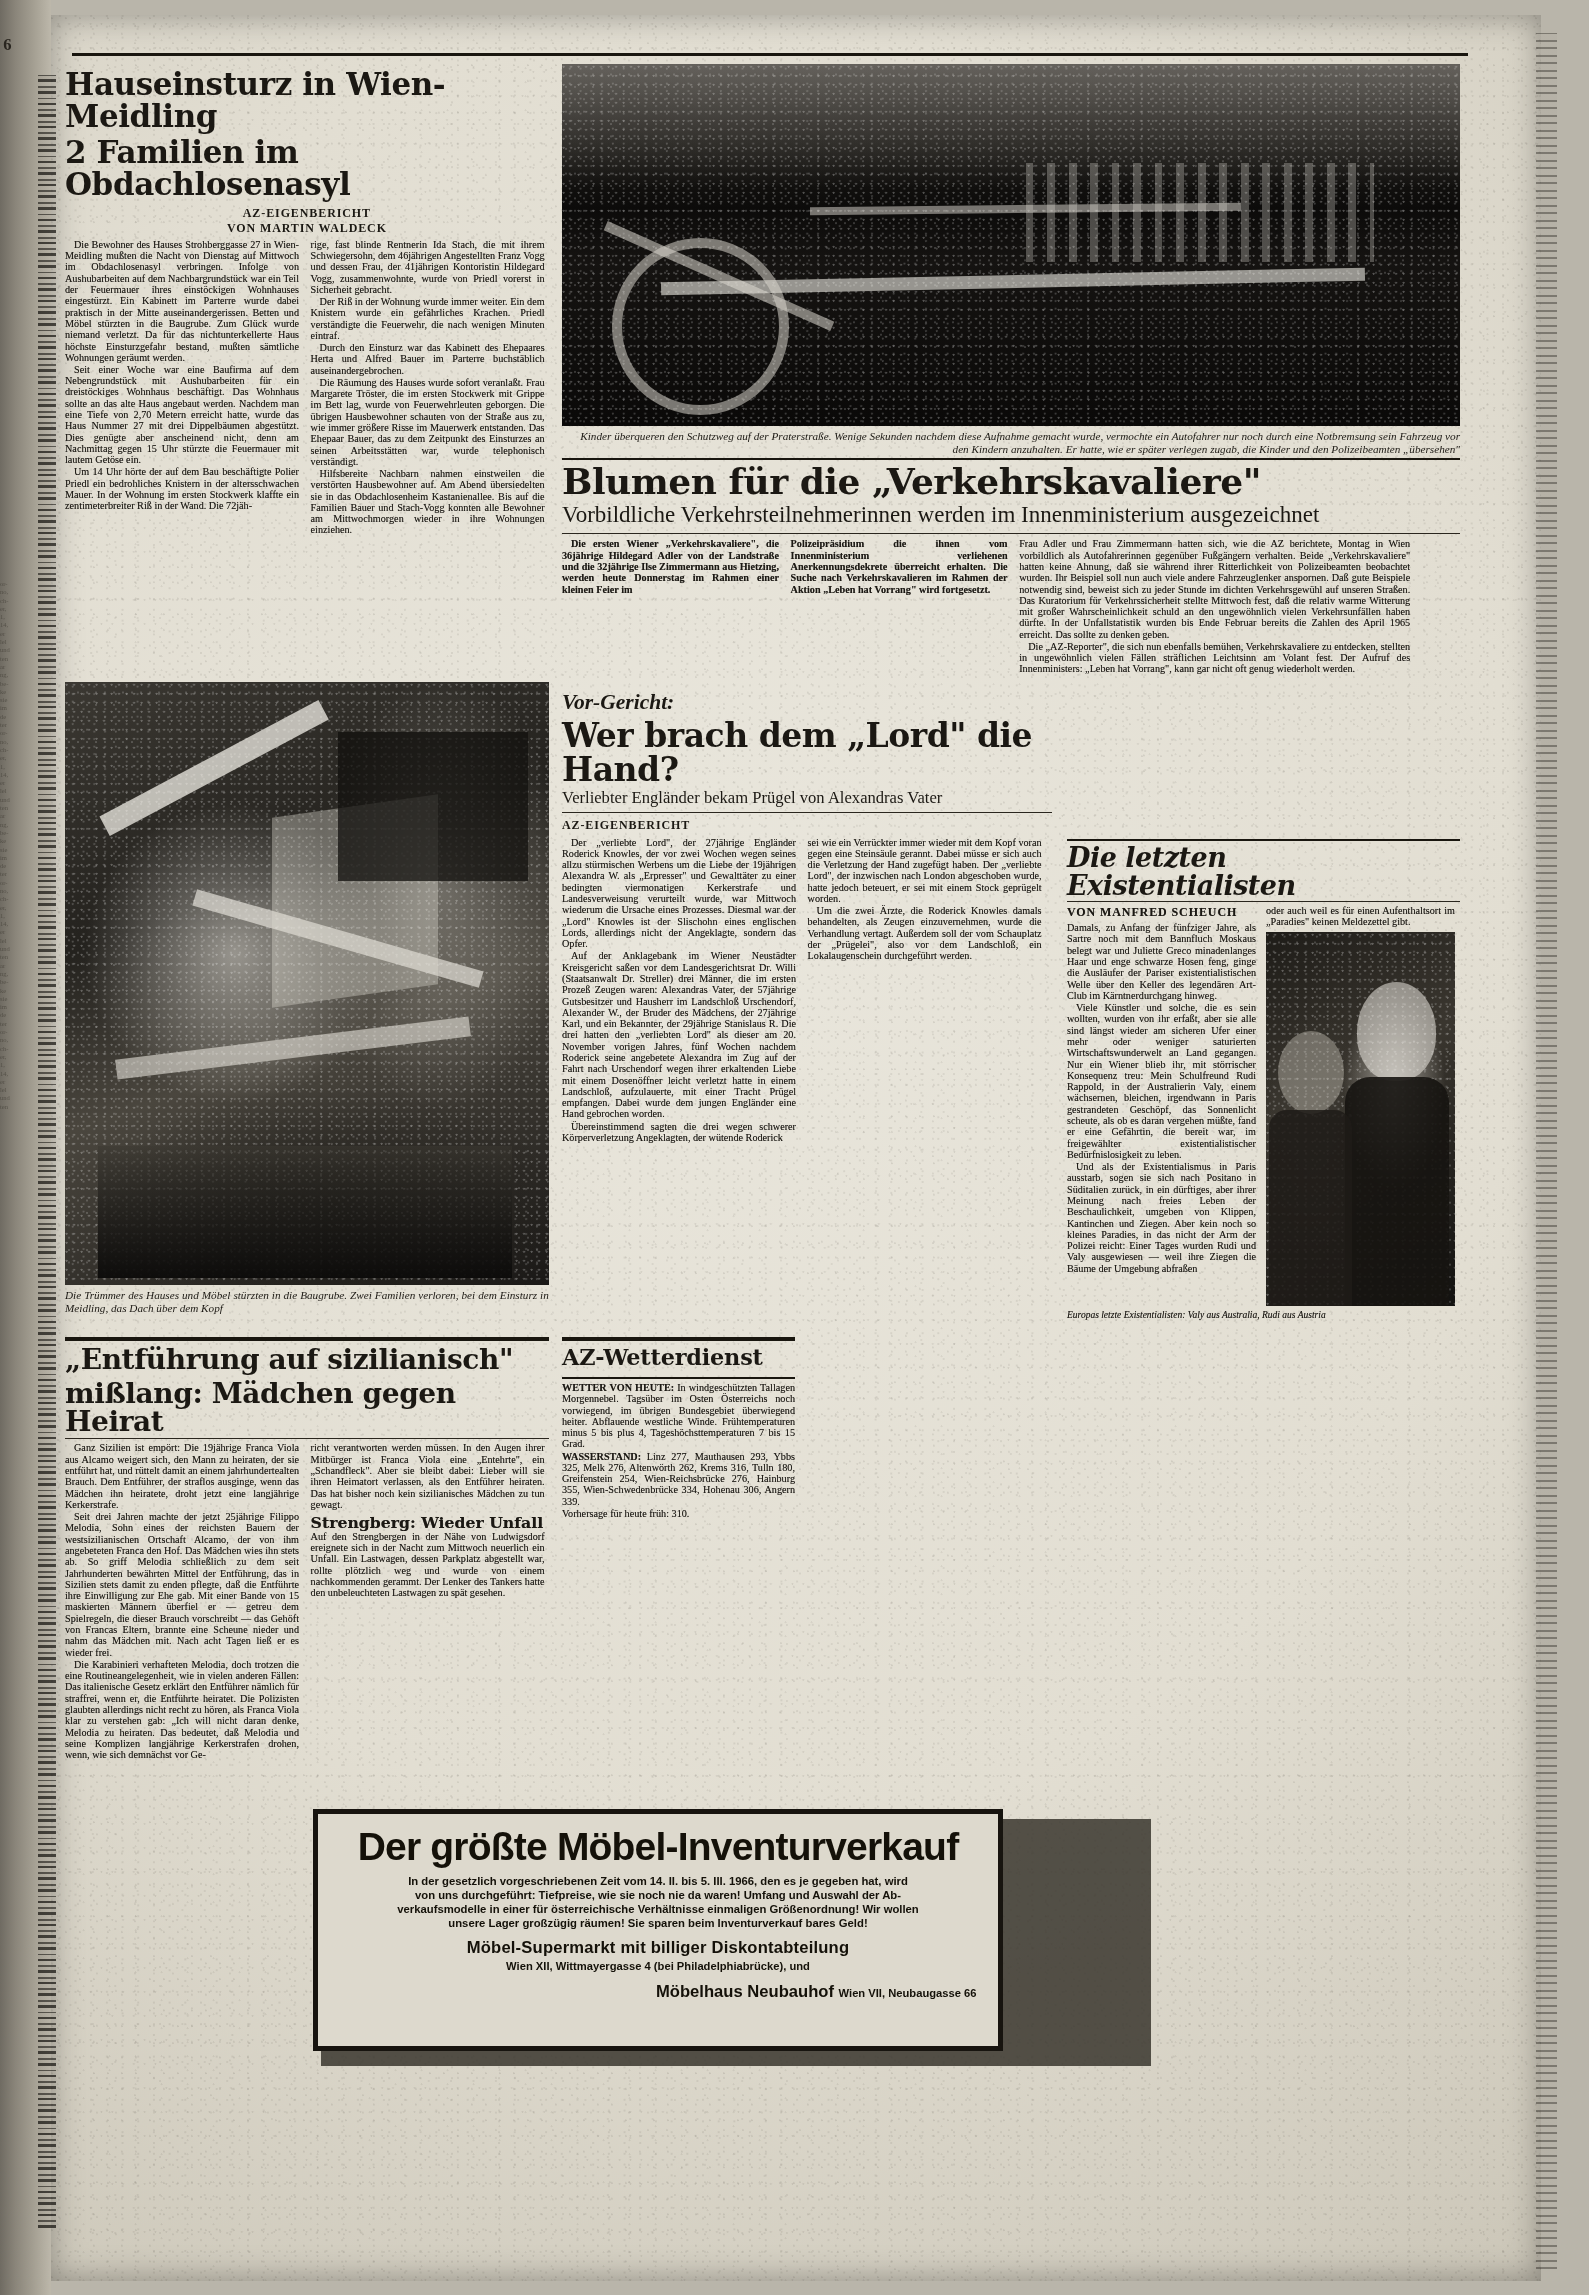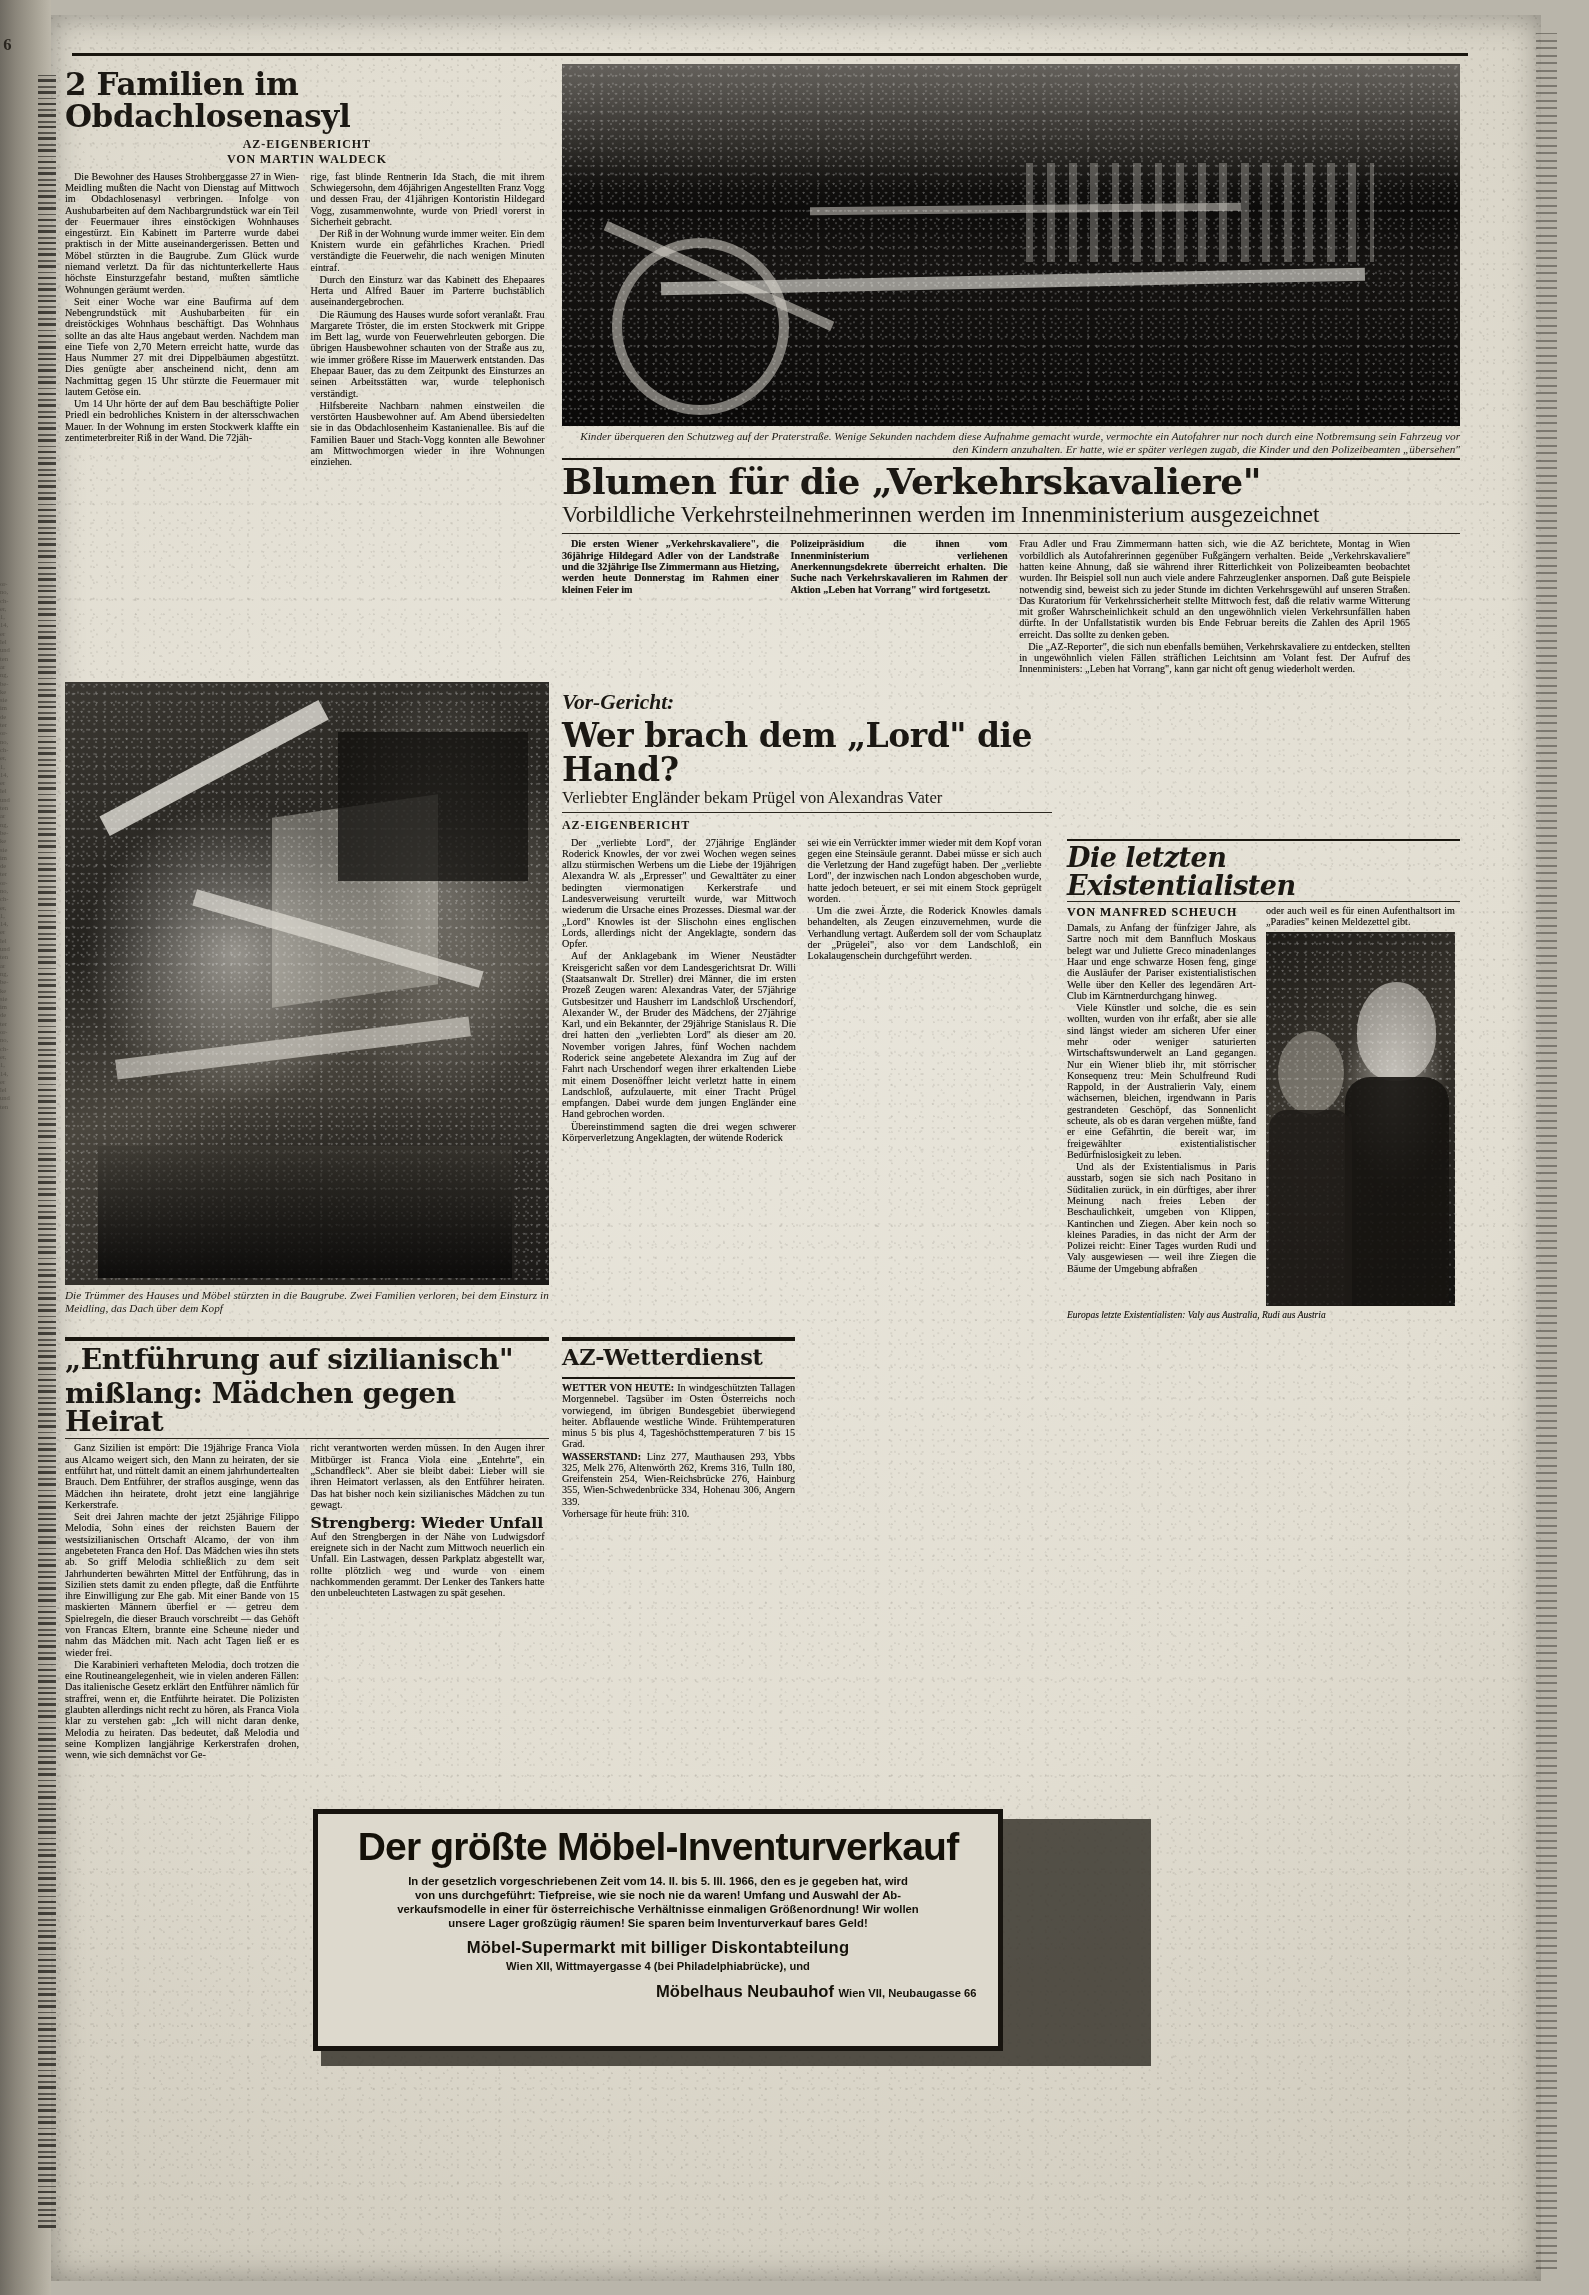--- a/index.html
+++ b/index.html
@@ -208,20 +208,21 @@
   <div class="edge-right"></div>
   <div class="edge-right-strip"></div>
 
   <div class="content">
 
     <div class="rule-thick"></div>
 
     <div class="grid">
 
       <div class="col" style="width:497px;padding-right:13.2px;">
+        <h1 class="hl">Hauseinsturz in Wien-Meidling</h1>
         <h1 class="hl">2 Familien im Obdachlosenasyl</h1>
         <div class="byline">
           <div>AZ-EIGENBERICHT</div>
           <div>VON MARTIN WALDECK</div>
         </div>
         <div style="display:flex;gap:11.6px;">
           <div class="bodytext" style="width:234px;">
             <p>Die Bewohner des Hauses Strohberggasse 27 in Wien-Meidling mußten die Nacht von Dienstag auf Mittwoch im Obdachlosenasyl verbringen. Infolge von Aushubarbeiten auf dem Nachbargrundstück war ein Teil der Feuermauer ihres einstöckigen Wohnhauses eingestürzt. Ein Kabinett im Parterre wurde dabei praktisch in der Mitte auseinandergerissen. Betten und Möbel stürzten in die Baugrube. Zum Glück wurde niemand verletzt. Da für das nichtunterkellerte Haus höchste Einsturzgefahr bestand, mußten sämtliche Wohnungen geräumt werden.</p>
             <p>Seit einer Woche war eine Baufirma auf dem Nebengrundstück mit Aushubarbeiten für ein dreistöckiges Wohnhaus beschäftigt. Das Wohnhaus sollte an das alte Haus angebaut werden. Nachdem man eine Tiefe von 2,70 Metern erreicht hatte, wurde das Haus Nummer 27 mit drei Dippelbäumen abgestützt. Dies genügte aber anscheinend nicht, denn am Nachmittag gegen 15 Uhr stürzte die Feuermauer mit lautem Getöse ein.</p>
             <p>Um 14 Uhr hörte der auf dem Bau beschäftigte Polier Priedl ein bedrohliches Knistern in der altersschwachen Mauer. In der Wohnung im ersten Stockwerk klaffte ein zentimeterbreiter Riß in der Wand. Die 72jäh-</p>

